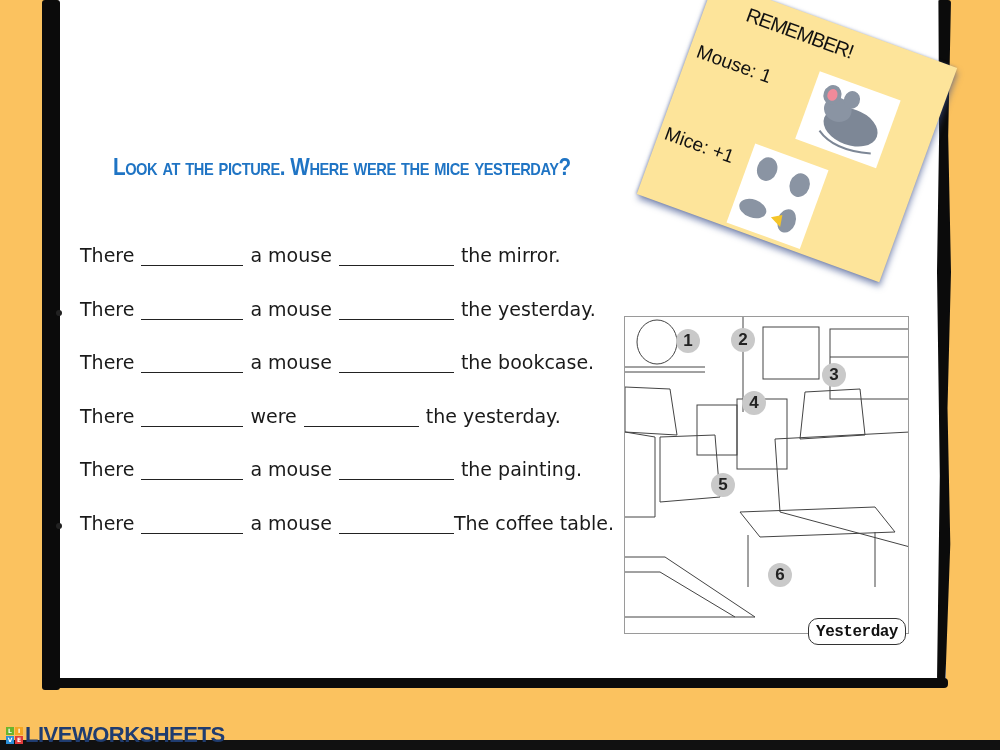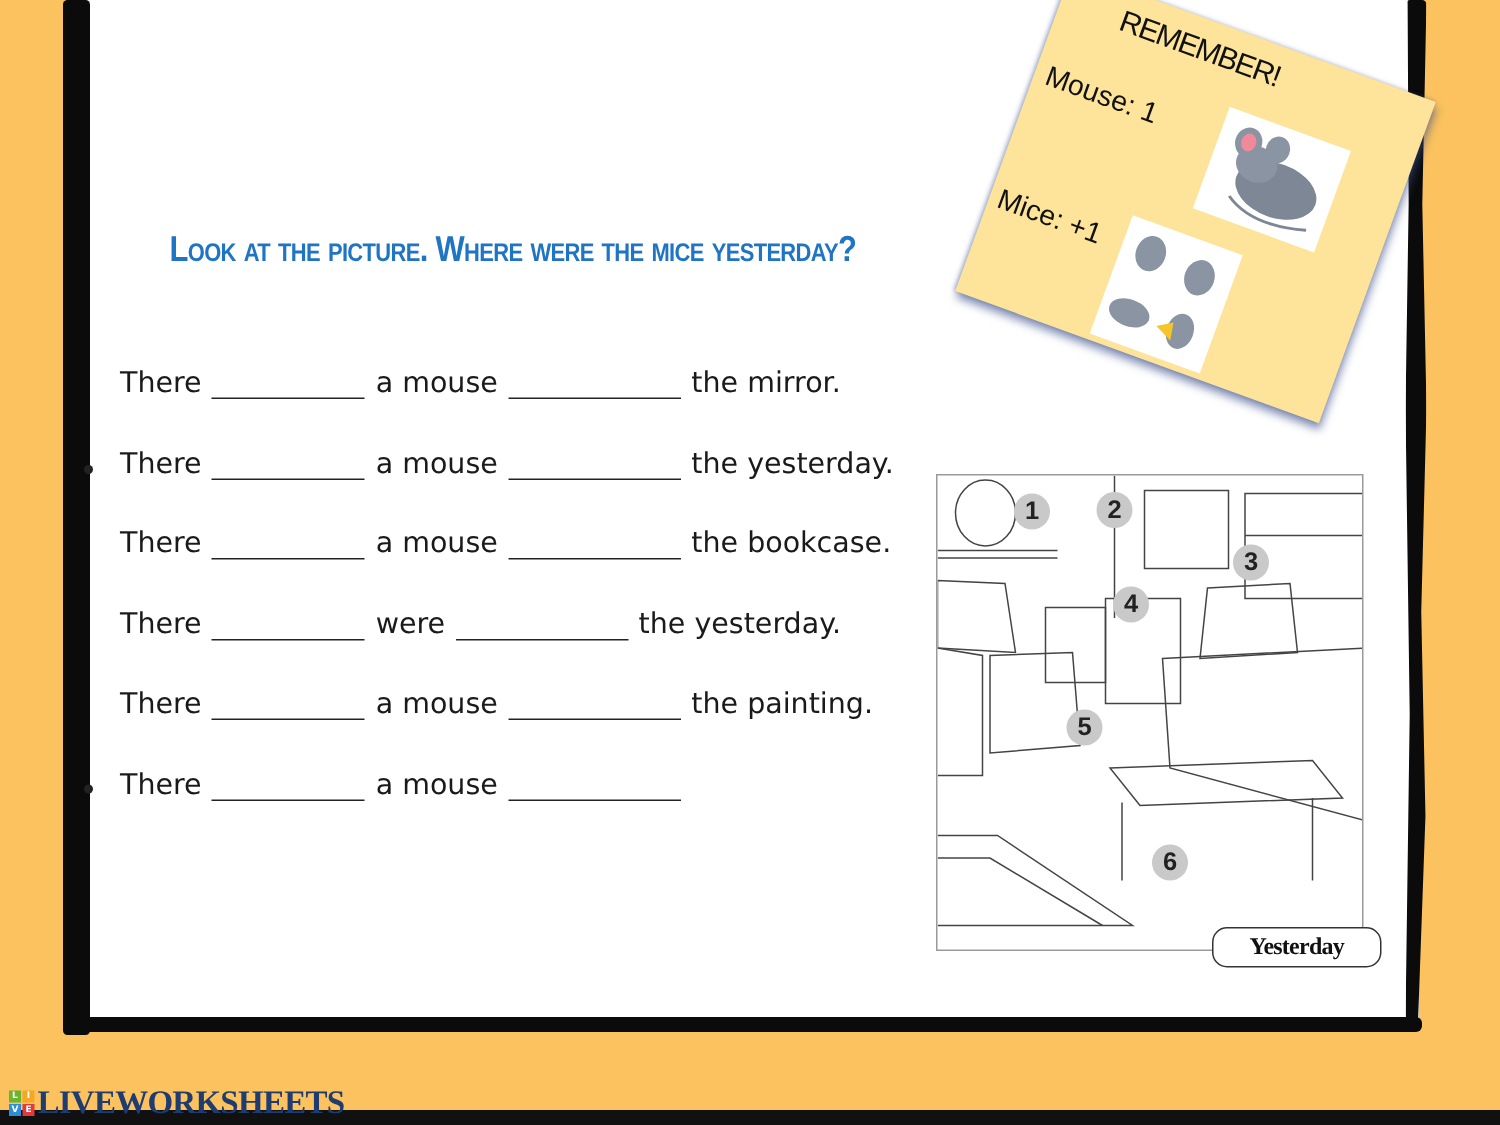--- a/index.html
+++ b/index.html
@@ -47,29 +47,29 @@
   .picture {
     position: absolute; left: 624px; top: 316px; width: 285px; height: 318px;
     border: 1.5px solid #9a9a9a; background: #fff; overflow: hidden;
   }
   .num {
     position: absolute; width: 24px; height: 24px; border-radius: 50%; background: #c9c9c9;
     font-family: "Liberation Sans", sans-serif; font-weight: bold; font-size: 17px; color: #222;
     display: flex; align-items: center; justify-content: center;
   }
   .yesterday {
-    position: absolute; left: 808px; top: 618px; width: 113px; height: 27px;
+    position: absolute; left: 808px; top: 618px; width: 98px; height: 27px;
     border: 1.5px solid #333; border-radius: 10px; background: #fff;
-    font-family: Liberation Serif, serif; font-weight: bold; font-size: 16px; color: #111;
+    font-family: Liberation Mono, monospace; font-weight: bold; font-size: 16px; color: #111;
     display: flex; align-items: center; justify-content: center; letter-spacing: -0.5px;
   }
   .logo { position: absolute; left: 6px; top: 722px; display: flex; align-items: center; }
   .logo-squares { display: grid; grid-template-columns: 8px 8px; grid-gap: 1px; margin-right: 2px; }
   .logo-squares span { width: 8px; height: 8px; font-size: 6px; color: #fff; font-weight: bold; display: flex; align-items: center; justify-content: center; }
-  .logo-text { font-family: Liberation Serif, serif; font-weight: bold; font-size: 22px; color: #1f3c70; letter-spacing: -0.5px; }
+  .logo-text { font-family: Liberation Sans, sans-serif; font-weight: bold; font-size: 22px; color: #1f3c70; letter-spacing: -0.5px; }
 </style>
 </head>
 <body>
 
 <div class="page"></div>
 <div class="border-left"></div>
 <div class="border-right"></div>
 <div class="border-bottom"></div>
 
 <div class="title">Look at the picture. Where were the mice yesterday?</div>
@@ -111,20 +111,21 @@
     <input class="blank b1" value="" style="">
     <span>a mouse</span>
     <input class="blank b2" value="" style="">
     <span>the painting.</span>
   </div>
   <div class="sentence">
     <span>There</span>
     <input class="blank b1" value="" style="">
     <span>a mouse</span>
     <input class="blank b2" style="margin-right: 0px;" value="">
+    <span>The coffee table.</span>
   </div>
 </div>
 
 <div class="note">
   <div class="note-title">REMEMBER!</div>
   <div class="note-mouse">Mouse: 1</div>
   <div class="mouse-img">
     <svg width="86" height="72" viewBox="0 0 86 72">
       <ellipse cx="48" cy="42" rx="28" ry="18" fill="#7d8796"></ellipse>
       <ellipse cx="30" cy="30" rx="14" ry="12" fill="#8a94a3"></ellipse>

